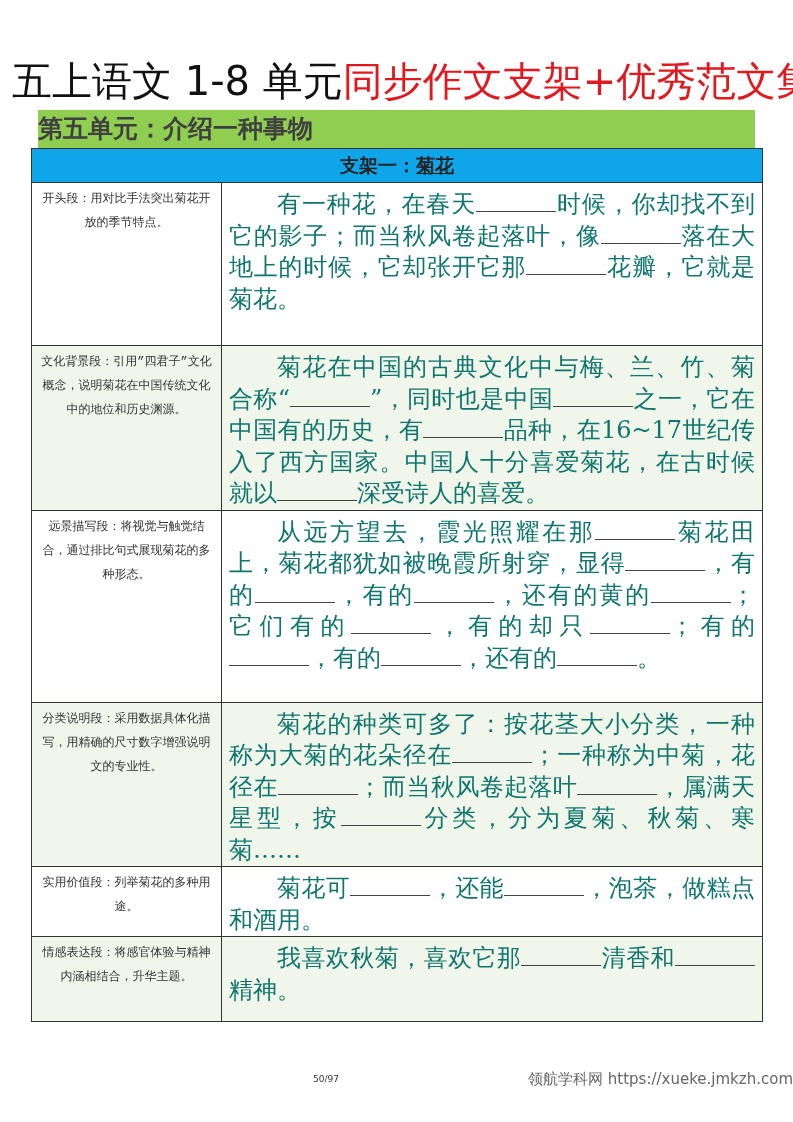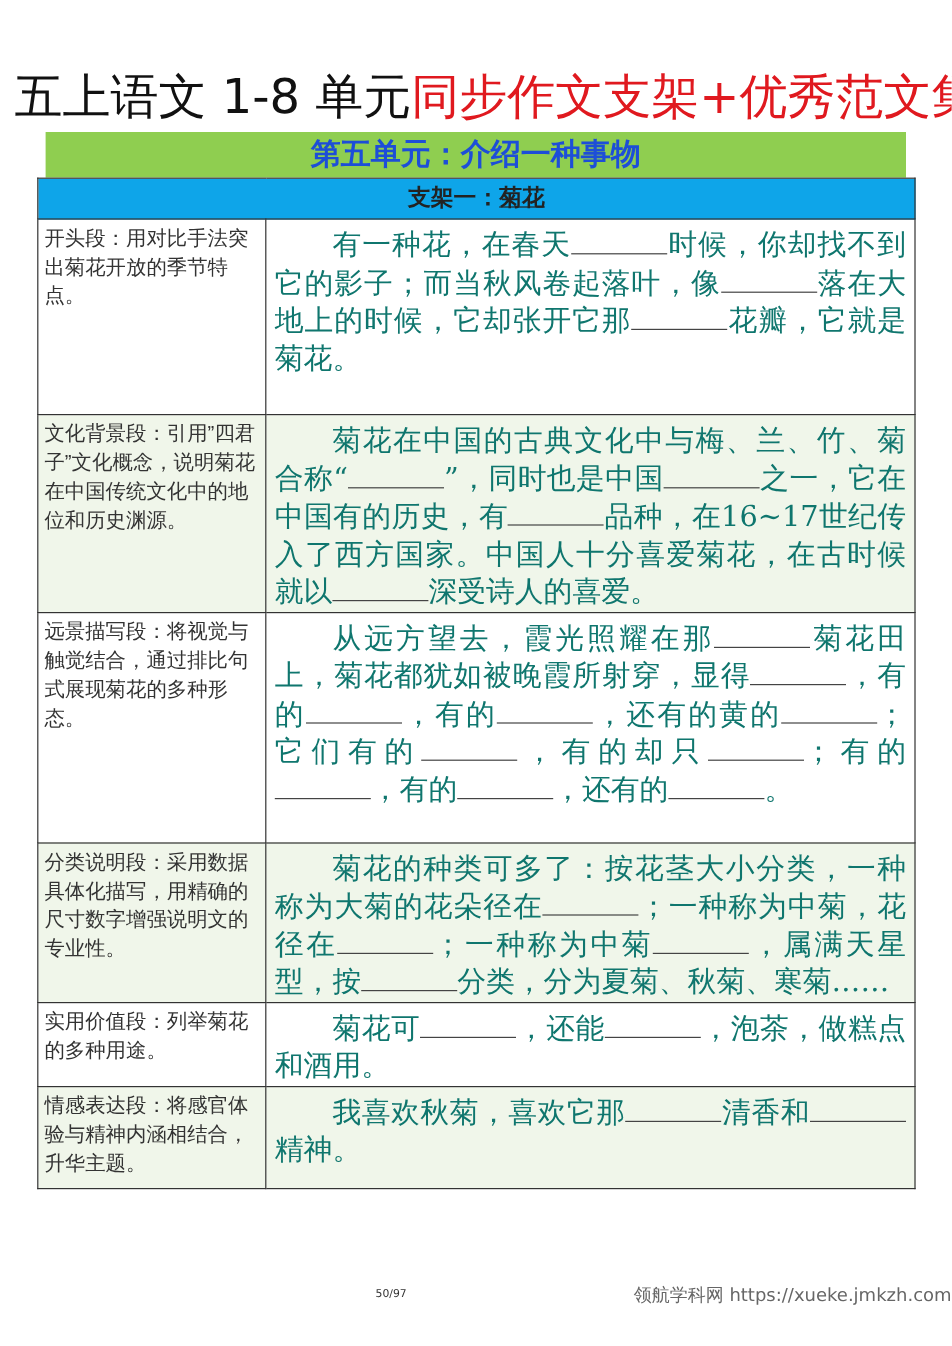--- a/index.html
+++ b/index.html
@@ -4,31 +4,31 @@
 <style>
   html, body { margin: 0; padding: 0; background: #ffffff; }
   body { width: 793px; height: 1122px; position: relative; overflow: hidden;
          font-family: "DejaVu Serif", "Liberation Serif", serif; color: #222; }
   .title { position: absolute; left: 12px; top: 56px; width: 629px; text-align: center;
            font-size: 40px; line-height: 50px; letter-spacing: 0px;
            font-family: "DejaVu Sans", "Liberation Sans", sans-serif; white-space: nowrap; }
   .title .black { color: #111; }
   .title .red { color: #e0191f; }
   .banner { position: absolute; left: 38px; top: 110px; width: 717px; height: 38px;
-            background: #8fce50; text-align: center; font-size: 25px; line-height: 38px;
-            font-weight: bold; color: #1d4ed8; font-family: "DejaVu Sans", "Liberation Sans", sans-serif; }
+            background: #8fce50; text-align: left; font-size: 25px; line-height: 38px;
+            font-weight: bold; color: #404040; font-family: "DejaVu Sans", "Liberation Sans", sans-serif; }
   table.frame { position: absolute; left: 31px; top: 148px; width: 731px;
                 border-collapse: collapse; table-layout: fixed; }
   table.frame td { border: 1.5px solid #333; vertical-align: top; padding: 0; }
   .subhead td { background: #0ea5e9; height: 33px; text-align: center;
                 font-size: 19px; line-height: 33px; font-weight: bold;
                 font-family: "DejaVu Sans", "Liberation Sans", sans-serif; }
   .subhead .topic { text-decoration: underline; }
-  .lcell { font-size: 17px; line-height: 24px; padding: 4px 5px 0 5px !important; color: #333;
-           font-family: Liberation Sans, sans-serif; }
+  .lcell { font-size: 12px; line-height: 24px; padding: 4px 5px 0 5px !important; color: #333;
+           font-family: Liberation Mono, monospace; text-align: center; }
   .rcell { font-size: 24px; line-height: 31.5px; padding: 6px 7px 0 7px !important;
            text-indent: 2em; color: #0f766e; text-align: justify; }
   .alt td { background: #f0f6ea; }
   .blank { display: inline-block; width: 80px; border-bottom: 1.3px solid #444;
            height: 18px; vertical-align: baseline; text-indent: 0; }
   .footer { position: absolute; left: 0; top: 1070px; width: 793px; text-align: right;
             font-size: 15px; color: #666; font-family: "DejaVu Sans", "Liberation Sans", sans-serif; }
   .footer .pageno { position: absolute; left: 313px; top: 4px; font-size: 9px; color: #333; }
 </style>
 </head>
@@ -62,21 +62,21 @@
     <td class="rcell"><span>菊花在中国的古典文化中与梅、兰、竹、菊合称“</span><span class="blank"></span><span>”，同时也是中国</span><span class="blank"></span><span>之一，它在中国有</span><span>的历史，有</span><span class="blank"></span><span>品种，在16~17世纪传入了西方国家。中国人十分喜爱菊花，在古时候就以</span><span class="blank"></span><span>深受诗人的喜爱。</span></td>
   </tr>
 
   <tr style="height:192px">
     <td class="lcell">远景描写段：将视觉与触觉结合，通过排比句式展现菊花的多种形态。</td>
     <td class="rcell"><span>从远方望去，霞光照耀在那</span><span class="blank"></span><span>菊花田上，菊花都犹如被晚霞所射穿，显得</span><span class="blank"></span><span>，有的</span><span class="blank"></span><span>，有的</span><span class="blank"></span><span>，还有的黄的</span><span class="blank"></span><span>；它们有的</span><span class="blank"></span><span>，有的却只</span><span class="blank"></span><span>；有的</span><span class="blank"></span><span>，有的</span><span class="blank"></span><span>，还有的</span><span class="blank"></span><span>。</span></td>
   </tr>
 
   <tr class="alt" style="height:132px">
     <td class="lcell">分类说明段：采用数据具体化描写，用精确的尺寸数字增强说明文的专业性。</td>
-    <td class="rcell"><span>菊花的种类可多了：按花茎大小分类，一种称为大菊的花朵径在</span><span class="blank"></span><span>；一种称为中菊，花径在</span><span class="blank"></span><span>；一种称为中菊</span><span class="blank"></span><span>，属满天星型，按</span><span class="blank"></span><span>分类，分为夏菊、秋菊、寒菊……</span></td>
+    <td class="rcell"><span>菊花的种类可多了：按花茎大小分类，一种称为大菊的花朵径在</span><span class="blank"></span><span>；一种称为中菊，花径在</span><span class="blank"></span><span>；而当秋风卷起落叶</span><span class="blank"></span><span>，属满天星型，按</span><span class="blank"></span><span>分类，分为夏菊、秋菊、寒菊……</span></td>
   </tr>
 
   <tr style="height:65px">
     <td class="lcell">实用价值段：列举菊花的多种用途。</td>
     <td class="rcell"><span>菊花可</span><span class="blank"></span><span>，还能</span><span class="blank"></span><span>，泡茶，做糕点和酒用。</span></td>
   </tr>
 
   <tr class="alt" style="height:85px">
     <td class="lcell">情感表达段：将感官体验与精神内涵相结合，升华主题。</td>
     <td class="rcell"><span>我喜欢秋菊，喜欢它那</span><span class="blank"></span><span>清香和</span><span class="blank"></span><span>精神。</span></td>

